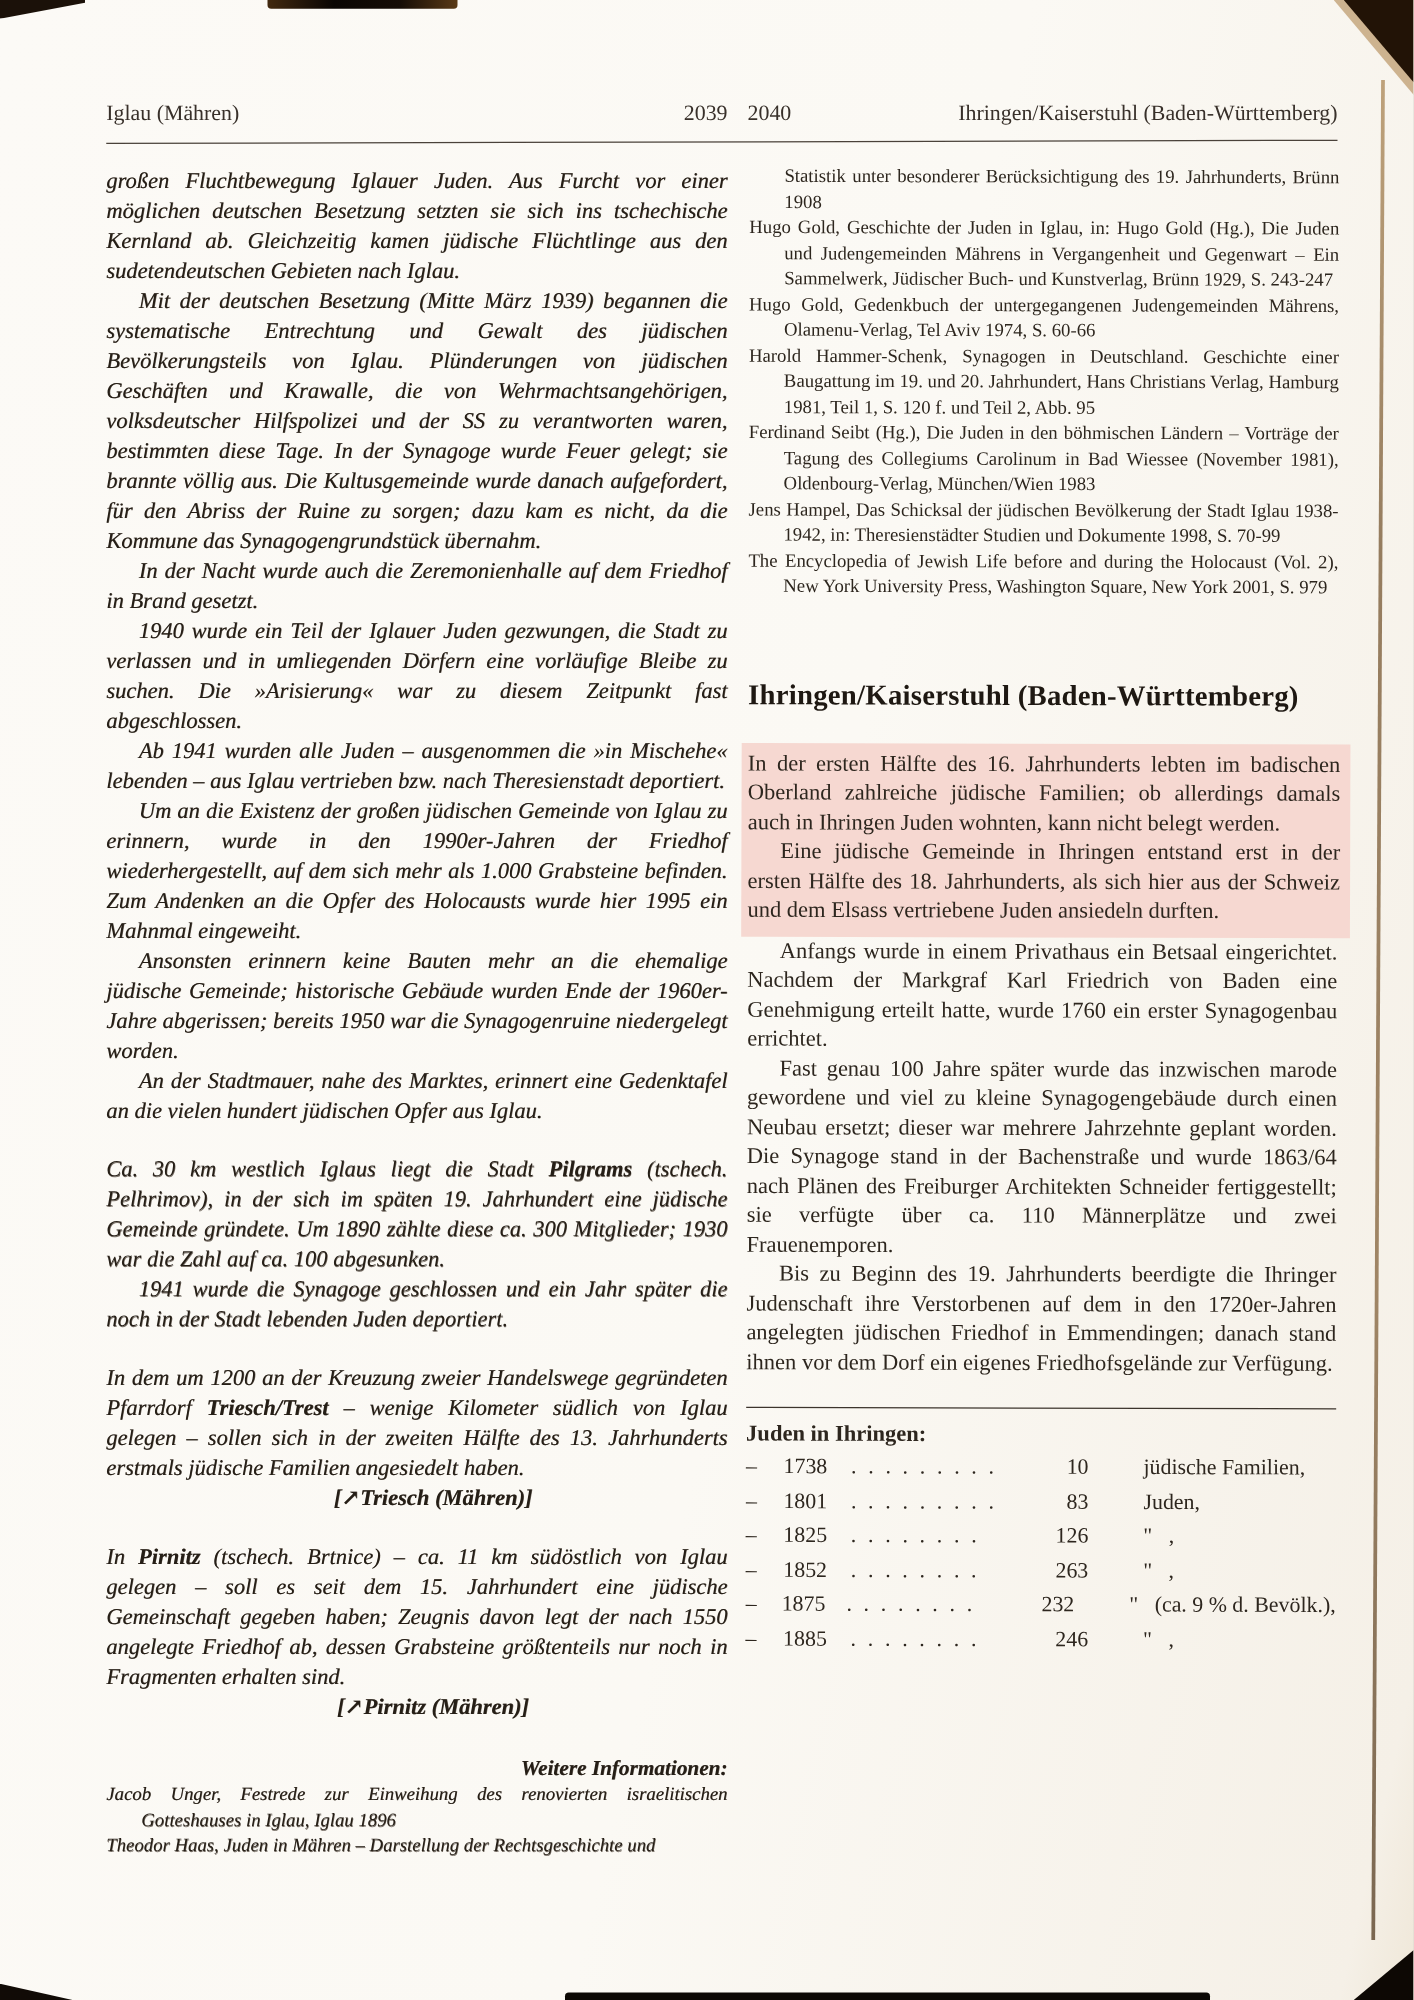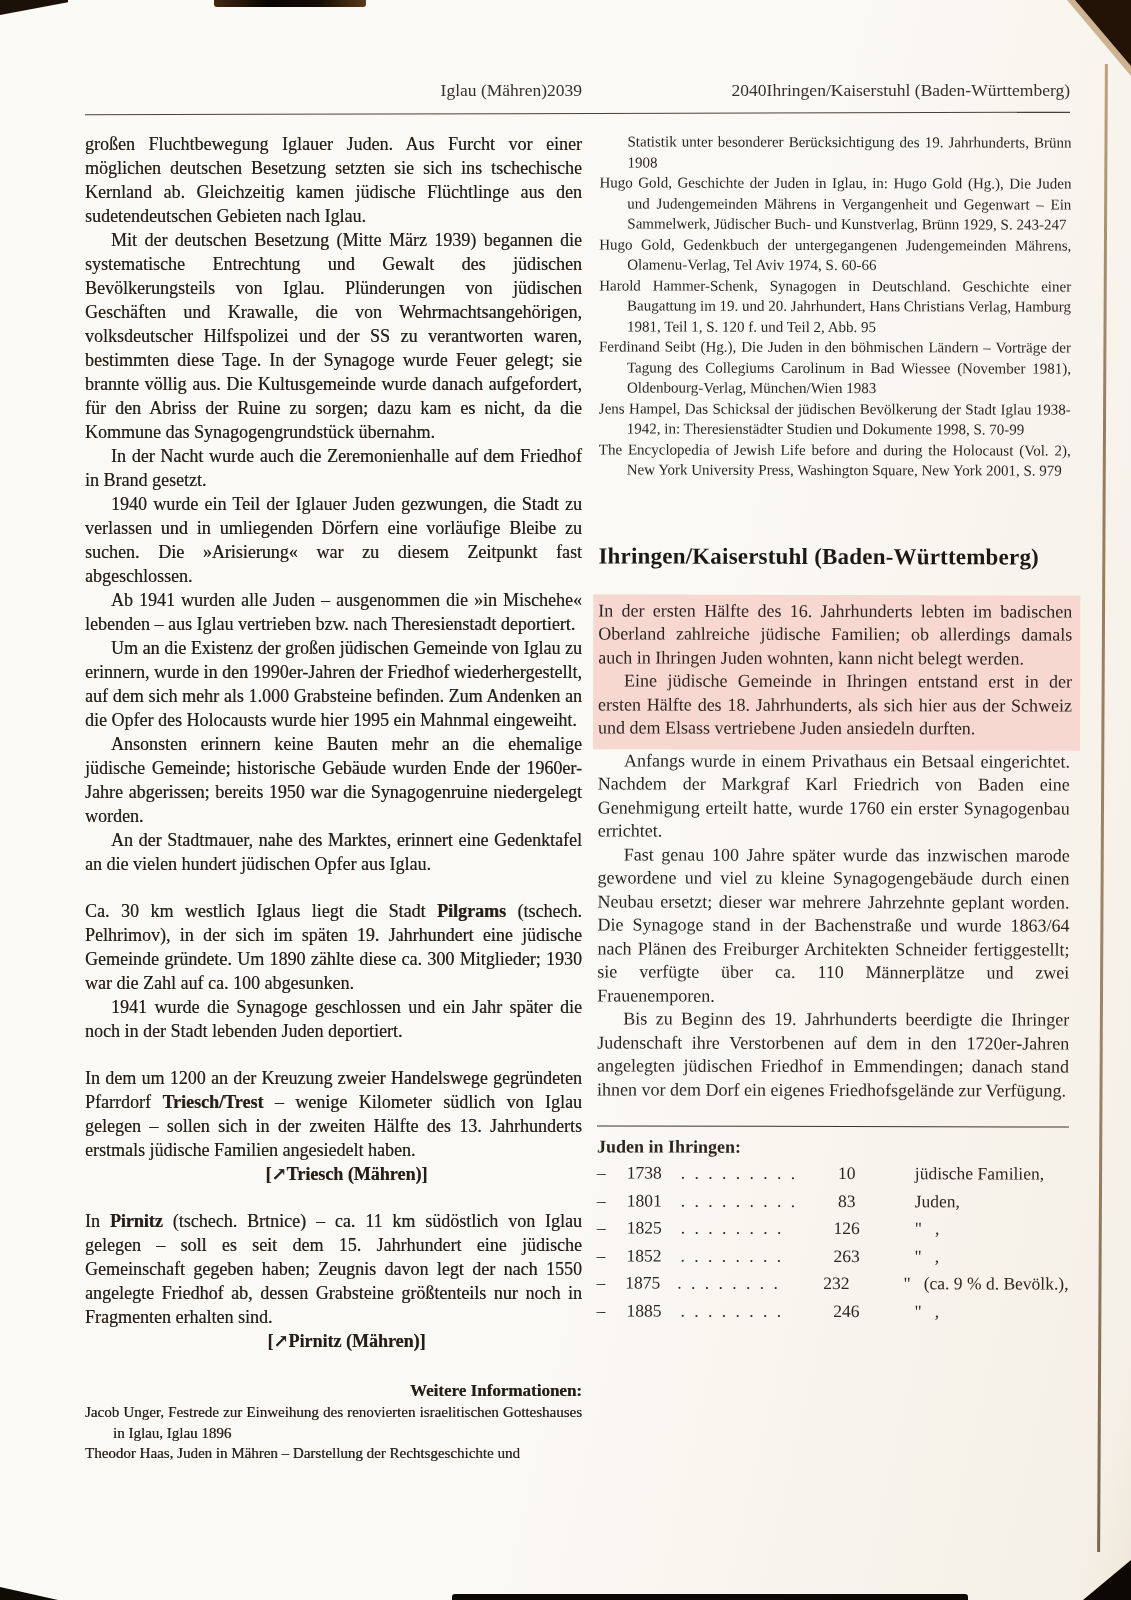--- a/index.html
+++ b/index.html
@@ -11,31 +11,31 @@
     overflow:hidden;
     font-family:"Liberation Serif","DejaVu Serif","DejaVu Sans",serif;
     color:#2b241d;
   }
   
   .running-head{
     position:absolute;top:80px;left:85px;width:985px;
     display:flex;align-items:baseline;
     font-size:17.5px;color:#38302a;
   }
-  .rh-left{width:497px;display:flex;justify-content:flex-end;}
+  .rh-left{width:497px;display:flex;justify-content:space-between;}
   .rh-gap{width:16px;}
-  .rh-right{width:472px;display:flex;justify-content:flex-end;}
+  .rh-right{width:472px;display:flex;justify-content:space-between;}
   .header-rule{
     position:absolute;top:113px;left:85px;width:985px;height:0;
     border-top:1.6px solid #4a423a;
     transform:rotate(-0.15deg);
   }
   
   .col{position:absolute;top:132px;text-align:justify;}
-  .col-left{left:85px;width:497px;color:#251e16;text-shadow:0.35px 0.25px 0 rgba(48,36,24,.65);}
+  .col-left{left:85px;width:497px;color:#251e16;text-shadow:0.35px 0.25px 0 rgba(48,36,24,.65);font-style:italic;}
   .col-right{left:598px;width:472px;color:#2d261e;transform:rotate(0.15deg);}
   p{margin:0;}
   .p{font-size:18px;line-height:24px;}
   .col-right .p{line-height:23.5px;}
   .ind{text-indent:26px;}
   .gap{margin-top:23px;}
   .ref{font-size:18px;line-height:24px;font-weight:bold;text-indent:26px;text-align:center;}
   .subhead{font-size:17px;line-height:23px;font-weight:bold;margin-top:26px;text-align:right;}
   .bib{
     font-size:15px;line-height:20.5px;
@@ -52,21 +52,21 @@
     padding:5px 8px 9px 5px;
     margin:0 -10px 0 -5px;
   }
   
   .stats{margin-top:24px;border-top:1.7px solid #3c342c;padding-top:7px;text-align:left;}
   .stats-title{font-size:18px;font-weight:bold;line-height:26px;}
   .srow{display:flex;font-size:17.5px;line-height:27.5px;align-items:baseline;}
   .s-dash{width:30px;}
   .s-year{width:54px;}
   .s-leader{width:142px;overflow:hidden;white-space:pre;letter-spacing:2.5px;}
-  .s-count{width:48px;text-align:center;}
+  .s-count{width:48px;text-align:right;}
   .s-note{padding-left:44px;white-space:pre;}
   
   .art{position:absolute;pointer-events:none;}
   .art-top-left{top:0;left:0;width:68px;height:15px;background:#1b1109;
     clip-path:polygon(0 0,100% 0,100% 15%,0 100%);}
   .art-top-bar{top:0;left:214px;width:152px;height:7px;border-radius:0 0 3px 3px;
     background:linear-gradient(to right,#42290f,#0a0603 35%,#160d06 70%,#5a3a16);}
   .art-top-right-glow{top:0;right:0;width:64px;height:76px;background:#a97b42;opacity:.55;
     clip-path:polygon(100% 0,0 0,100% 100%);}
   .art-top-right{top:0;right:0;width:56px;height:66px;background:#221306;

